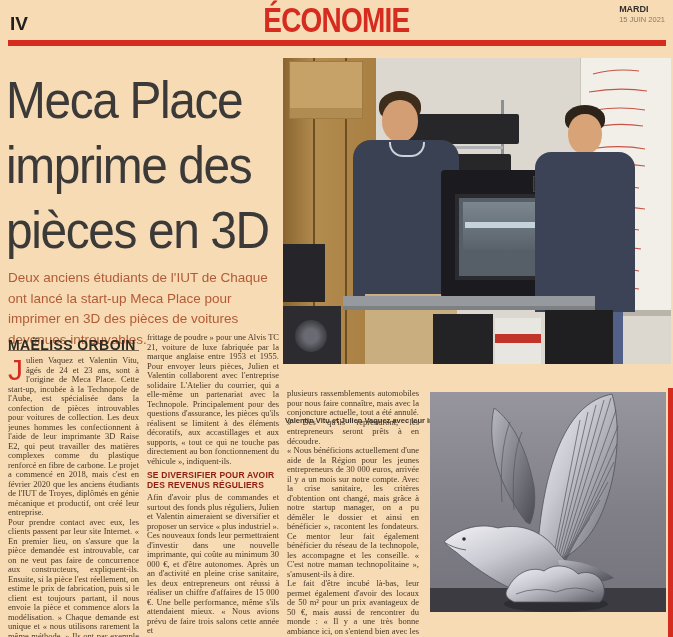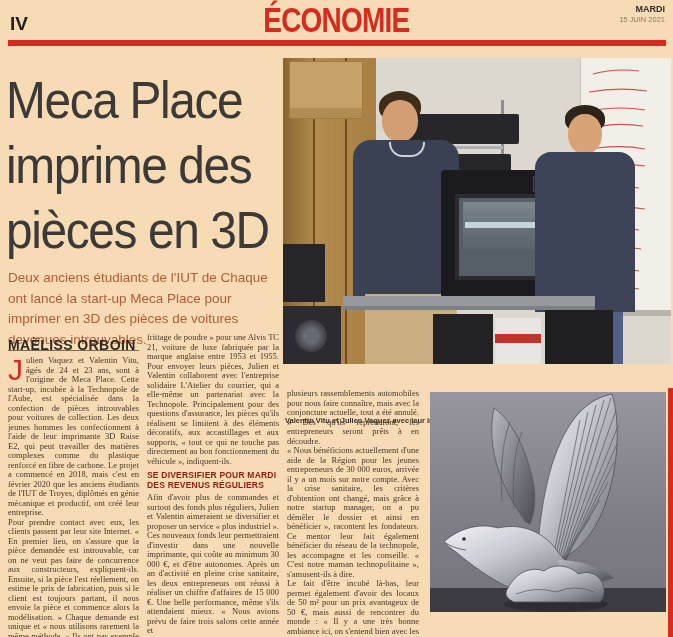--- a/index.html
+++ b/index.html
@@ -4,21 +4,21 @@
 <style>
   html,body{margin:0;padding:0;}
   body{width:673px;height:637px;overflow:hidden;font-family:"Liberation Sans",sans-serif;}
   .page{position:relative;width:673px;height:637px;background:#f6dbb5;overflow:hidden;}
   .abs{position:absolute;}
 
   
   .pageno{left:10px;top:13px;font-size:19px;font-weight:700;color:#22201d;}
   .section-wrap{left:0;right:0;top:0;text-align:center;}
   .section{display:inline-block;font-size:35px;font-weight:700;color:#d62b1f;letter-spacing:-1px;transform:scaleX(.8);transform-origin:center top;}
-  .dateblock{right:8px;top:5px;text-align:right;line-height:1;}
+  .dateblock{right:8px;top:5px;text-align:left;line-height:1;}
   .day{font-size:9px;font-weight:700;color:#33302b;}
   .date{font-size:7.5px;color:#8a7a62;margin-top:2px;}
   .rule{left:8px;top:40px;width:658px;height:6px;background:#d62b1f;}
 
   
   .kicker{left:8px;top:60px;font-size:11.5px;font-weight:700;color:#d62b1f;letter-spacing:.2px;}
   .headline{left:6px;top:68px;width:300px;color:#3c3a38;}
   .headline div{font-size:52px;line-height:65px;font-weight:400;letter-spacing:-1.5px;transform:scaleX(.92);transform-origin:left center;white-space:nowrap;}
   .standfirst{left:8px;top:268px;width:276px;font-size:13.5px;line-height:20.5px;color:#b25b36;}
   .byline{left:8px;top:337px;font-size:14px;font-weight:700;color:#2e2a22;letter-spacing:.4px;}
@@ -105,21 +105,21 @@
   <div class="abs byline-rule"></div>
 
   <div class="abs col col1">
     <p><span class="dropcap">J</span><span>ulien Vaquez et Valentin Vitu, âgés de 24 et 23 ans, sont à l'origine de Meca Place. Cette start-up, incubée à la Technopole de l'Aube, est spécialisée dans la confection de pièces introuvables pour voitures de collection. Les deux jeunes hommes les confectionnent à l'aide de leur imprimante 3D Raise E2, qui peut travailler des matières complexes comme du plastique renforcé en fibre de carbone. Le projet a commencé en 2018, mais c'est en février 2020 que les anciens étudiants de l'IUT de Troyes, diplômés en génie mécanique et productif, ont créé leur entreprise.</span></p>
     <p>Pour prendre contact avec eux, les clients passent par leur site Internet. « En premier lieu, on s'assure que la pièce demandée est introuvable, car on ne veut pas faire de concurrence aux constructeurs, expliquent-ils. Ensuite, si la pièce l'est réellement, on estime le prix de fabrication, puis si le client est toujours partant, il nous envoie la pièce et commence alors la modélisation. » Chaque demande est unique et « nous utilisons rarement la même méthode. » Ils ont par exemple réalisé une « mascotte de capot en</p>
   </div>
 
   <div class="abs col col2">
     <p>frittage de poudre » pour une Alvis TC 21, voiture de luxe fabriquée par la marque anglaise entre 1953 et 1955. Pour envoyer leurs pièces, Julien et Valentin collaborent avec l'entreprise solidaire L'Atelier du courrier, qui a elle-même un partenariat avec la Technopole. Principalement pour des questions d'assurance, les pièces qu'ils réalisent se limitent à des éléments décoratifs, aux accastillages et aux supports, « tout ce qui ne touche pas directement au bon fonctionnement du véhicule », indiquent-ils.</p>
     <div class="subhead">
-      <div>SE DIVERSIFIER POUR MARDI</div>
+      <div>SE DIVERSIFIER POUR AVOIR</div>
       <div>DES REVENUS RÉGULIERS</div>
     </div>
     <p>Afin d'avoir plus de commandes et surtout des fonds plus réguliers, Julien et Valentin aimeraient se diversifier et proposer un service « plus industriel ». Ces nouveaux fonds leur permettraient d'investir dans une nouvelle imprimante, qui coûte au minimum 30 000 €, et d'être autonomes. Après un an d'activité en pleine crise sanitaire, les deux entrepreneurs ont réussi à réaliser un chiffre d'affaires de 15 000 €. Une belle performance, même s'ils attendaient mieux. « Nous avions prévu de faire trois salons cette année et</p>
   </div>
 
   <div class="abs col col3">
     <p>plusieurs rassemblements automobiles pour nous faire connaître, mais avec la conjoncture actuelle, tout a été annulé. » Dès qu'ils reprendront, les entrepreneurs seront prêts à en découdre.</p>
     <p>« Nous bénéficions actuellement d'une aide de la Région pour les jeunes entrepreneurs de 30 000 euros, arrivée il y a un mois sur notre compte. Avec la crise sanitaire, les critères d'obtention ont changé, mais grâce à notre startup manager, on a pu démêler le dossier et ainsi en bénéficier », racontent les fondateurs. Ce mentor leur fait également bénéficier du réseau de la technopole, les accompagne et les conseille. « C'est notre maman technopolitaine », s'amusent-ils à dire.</p>
     <p>Le fait d'être incubé là-bas, leur permet également d'avoir des locaux de 50 m² pour un prix avantageux de 50 €, mais aussi de rencontrer du monde : « Il y a une très bonne ambiance ici, on s'entend bien avec les autres. Il y a un vrai partage d'expériences. » ■</p>
   </div>

